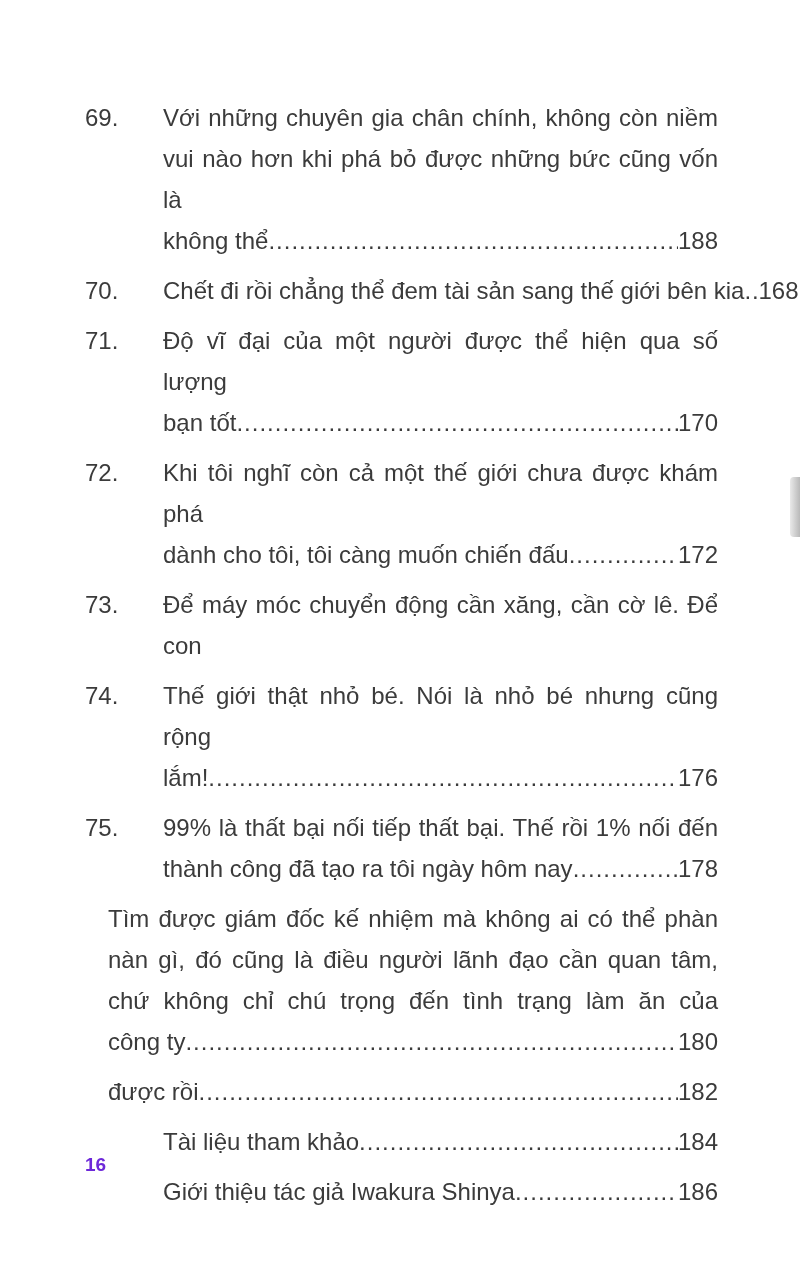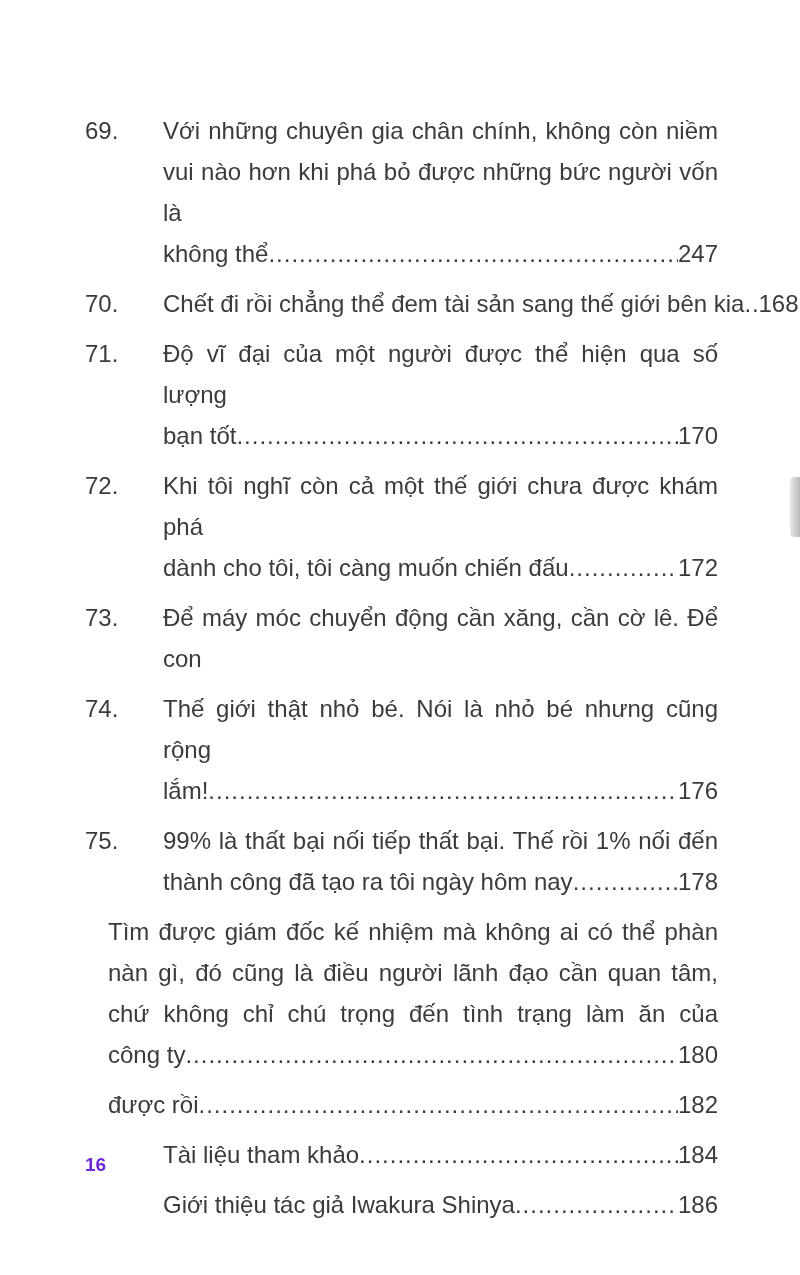--- a/index.html
+++ b/index.html
@@ -12,21 +12,21 @@
     width: 800px;
     height: 1275px;
     background: #ffffff;
     overflow: hidden;
     font-family: "Liberation Sans", "DejaVu Sans", sans-serif;
     color: var(--text-color, #3b3b3b);
   }
   .content {
     position: absolute;
     left: 85px;
-    top: 110px;
+    top: 97px;
     width: 633px;
     font-size: 24px;
     line-height: 41px;
   }
   .entry {
     display: flex;
     margin-bottom: 9px;
   }
   .num {
     flex: 0 0 55px;
@@ -83,25 +83,25 @@
 </style>
 </head>
 <body>
 
 <div class="page" style="--text-color: #3b3b3b;">
   <div class="content">
   <div class="entry">
     <span class="num">69.</span>
     <div class="body">
       <div class="line-full">Với những chuyên gia chân chính, không còn niềm</div>
-          <div class="line-full">vui nào hơn khi phá bỏ được những bức người vốn là</div>
+          <div class="line-full">vui nào hơn khi phá bỏ được những bức cũng vốn là</div>
           <div class="line-last">
         <span class="ltext">không thể</span>
         <span class="dots"></span>
-        <span class="pg">247</span>
+        <span class="pg">188</span>
       </div>
     </div>
   </div>
 
   <div class="entry">
     <span class="num">70.</span>
     <div class="body">
       <div class="line-last">
         <span class="ltext">Chết đi rồi chẳng thể đem tài sản sang thế giới bên kia</span>
         <span class="dots"></span>

